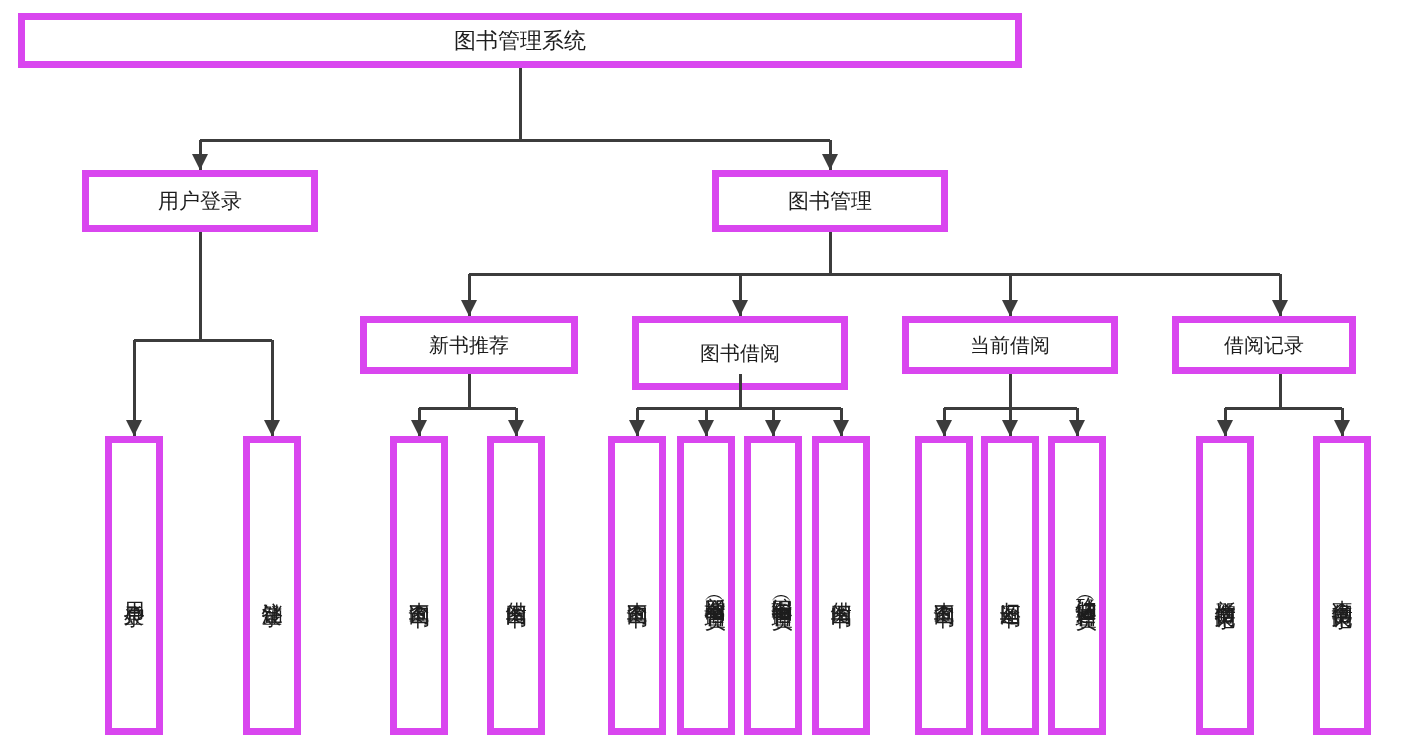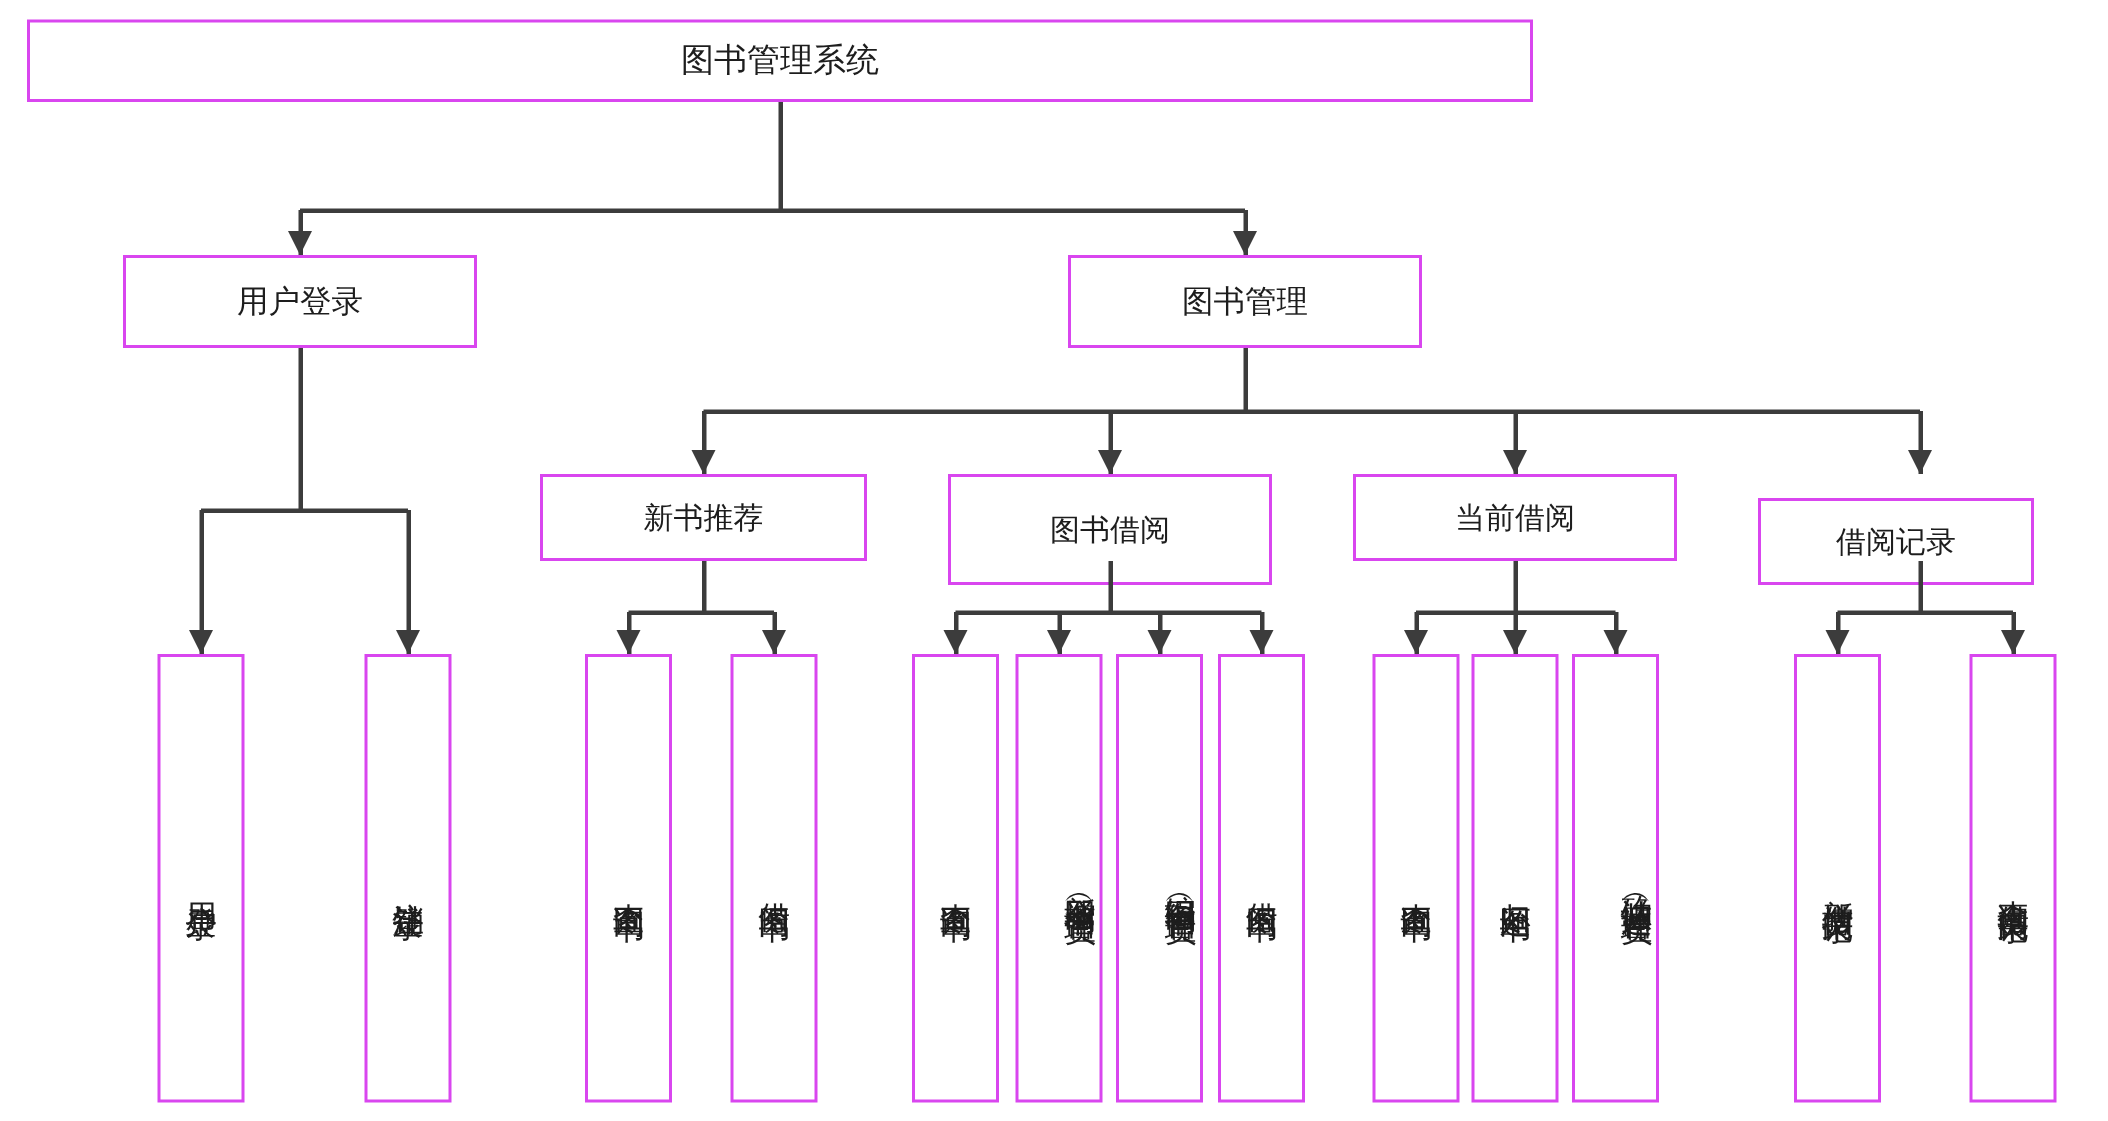--- a/index.html
+++ b/index.html
@@ -13,21 +13,21 @@
     width:1405px;
     height:747px;
     background:#ffffff;
     overflow:hidden;
   }
   
   .node{
     position:absolute;
     box-sizing:border-box;
     background:#ffffff;
-    border:2px solid #d946ef;
+    border:7px solid #d946ef;
     display:flex;
     align-items:center;
     justify-content:center;
     color:#1d1d1d;
     line-height:1.25;
   }
   .node.root{
     font-size:22px;
   }
   .node.lvl1{
@@ -83,21 +83,21 @@
 <div id="stage">
 
   <div class="node root" style="left: 18px; top: 13px; width: 1004px; height: 55px;">图书管理系统</div>
 
   <div class="node lvl1" style="left: 82px; top: 170px; width: 236px; height: 62px;">用户登录</div>
   <div class="node lvl2" style="left: 360px; top: 316px; width: 218px; height: 58px;">新书推荐</div>
 
   <div class="node lvl1" style="left: 712px; top: 170px; width: 236px; height: 62px;">图书管理</div>
   <div class="node lvl2" style="left: 632px; top: 316px; width: 216px; height: 74px;">图书借阅</div>
   <div class="node lvl2" style="left: 902px; top: 316px; width: 216px; height: 58px;">当前借阅</div>
-  <div class="node lvl2" style="left: 1172px; top: 316px; width: 184px; height: 58px; margin-top: 16px;">借阅记录</div>
+  <div class="node lvl2" style="left: 1172px; top: 316px; width: 184px; height: 58px;">借阅记录</div>
 
   <div class="node leaf centered" style="left: 105px; top: 436px; width: 58px; height: 299px;">用户登录</div>
   <div class="node leaf centered" style="left: 243px; top: 436px; width: 58px; height: 299px;">注销登录</div>
   <div class="node leaf centered" style="left: 390px; top: 436px; width: 58px; height: 299px;">查询图书</div>
   <div class="node leaf centered" style="left: 487px; top: 436px; width: 58px; height: 299px;">借阅图书</div>
   <div class="node leaf centered" style="left: 608px; top: 436px; width: 58px; height: 299px;">查询图书</div>
   <div class="node leaf" style="left: 677px; top: 436px; width: 58px; height: 299px;">新增图书（管理员）</div>
   <div class="node leaf" style="left: 744px; top: 436px; width: 58px; height: 299px;">编辑图书（管理员）</div>
   <div class="node leaf centered" style="left: 812px; top: 436px; width: 58px; height: 299px;">借阅图书</div>
   <div class="node leaf centered" style="left: 915px; top: 436px; width: 58px; height: 299px;">查询图书</div>

